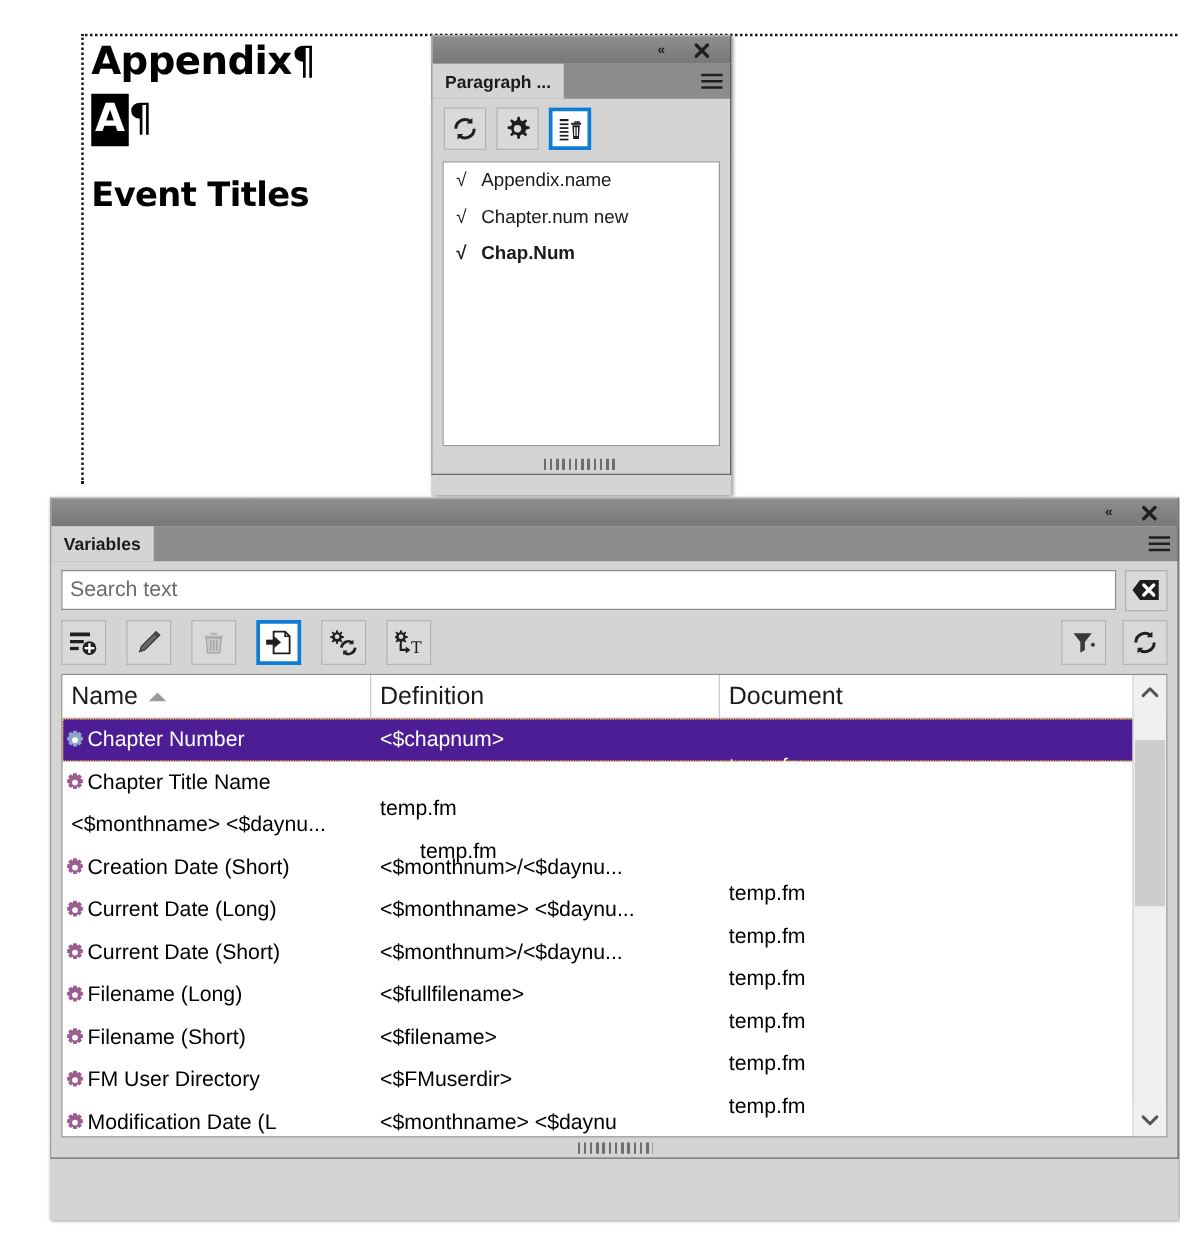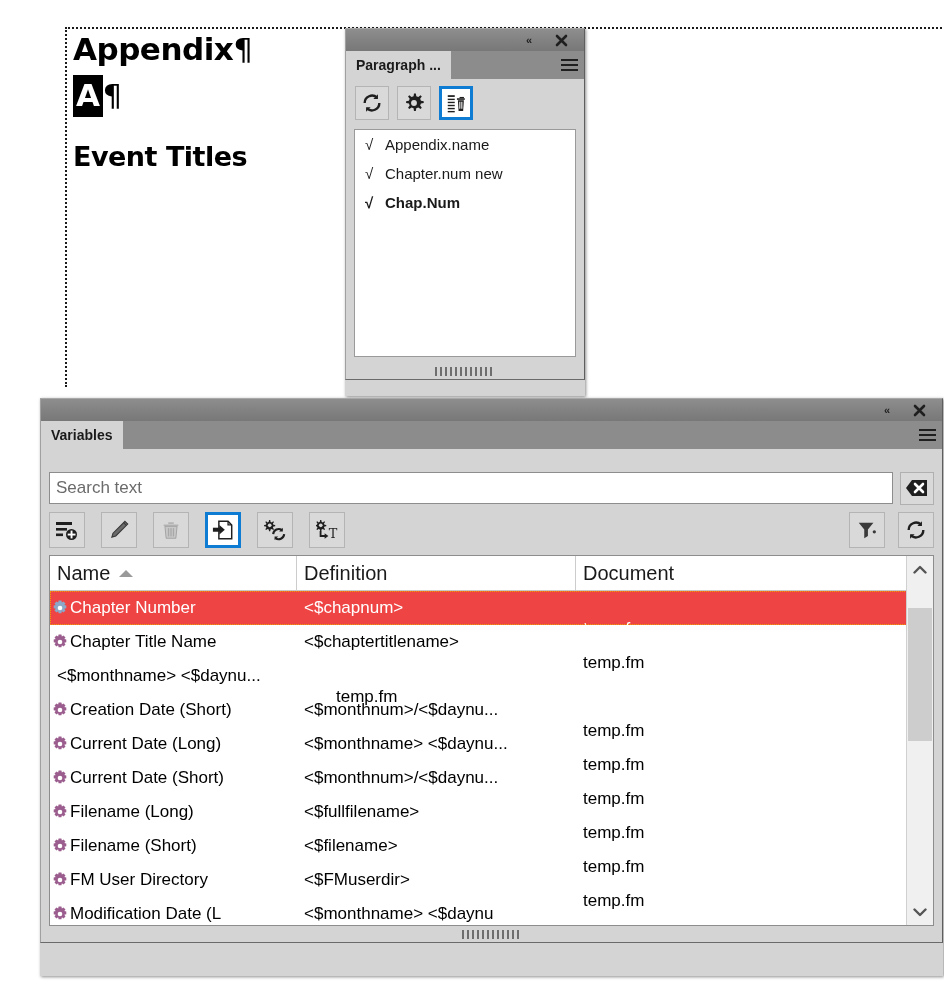--- a/index.html
+++ b/index.html
@@ -226,21 +226,21 @@
   #variables-panel {
     left: 40px;
     top: 398px;
     width: 903px;
     height: 578px;
   }
   #variables-body {
     background: #d4d4d4;
     border-left: 1px solid #a0a0a0;
     border-right: 1px solid #5e5e5e;
-    padding: 22px 8px 0 8px;
+    padding: 6px 8px 0 8px;
     box-sizing: border-box;
   }
   #search-row {
     display: flex;
     align-items: center;
     gap: 7px;
     height: 34px;
   }
   #search-input {
     flex: 1;
@@ -321,21 +321,21 @@
     position: relative;
   }
   .var-row {
     display: flex;
     height: 34px;
     align-items: center;
     cursor: pointer;
     box-sizing: border-box;
   }
   .var-row.selected {
-    background: #ef4444;
+    background: #4c1d95;
     color: #ffffff;
     outline: 1px dotted #f0a000;
     outline-offset: -1px;
   }
   .var-cell {
     box-sizing: border-box;
     font-size: 17px;
     color: inherit;
     white-space: nowrap;
     overflow: hidden;
@@ -599,23 +599,20 @@
             </div>
           </div>
           <div class="var-row">
             <div class="var-cell cell-name">
               <svg class="var-icon" width="16" height="16" viewBox="0 0 16 16">
                 <path d="M6.6 0.6 h2.8 l.5 2 1.6-1.2 2 2 -1.2 1.6 2 .5 v2.8 l-2 .5 1.2 1.6 -2 2 -1.6-1.2 -.5 2 h-2.8 l-.5-2 -1.6 1.2 -2-2 1.2-1.6 -2-.5 v-2.8 l2-.5 -1.2-1.6 2-2 1.6 1.2z" fill="#9b5d8e"></path>
                 <circle cx="8" cy="8" r="2.3" fill="#ffffff"></circle>
               </svg>
               <span>Chapter Title Name</span>
             </div>
-            <div class="var-cell cell-def">
-              <span>&lt;$chaptertitlename&gt;</span>
-            </div>
             <div class="var-cell cell-doc">
               <span>temp.fm</span>
             </div>
           </div>
           <div class="var-row">
             <div class="var-cell cell-def">
               <span>&lt;$monthname&gt; &lt;$daynu...</span>
             </div>
             <div class="var-cell cell-doc">
               <span>temp.fm</span>

